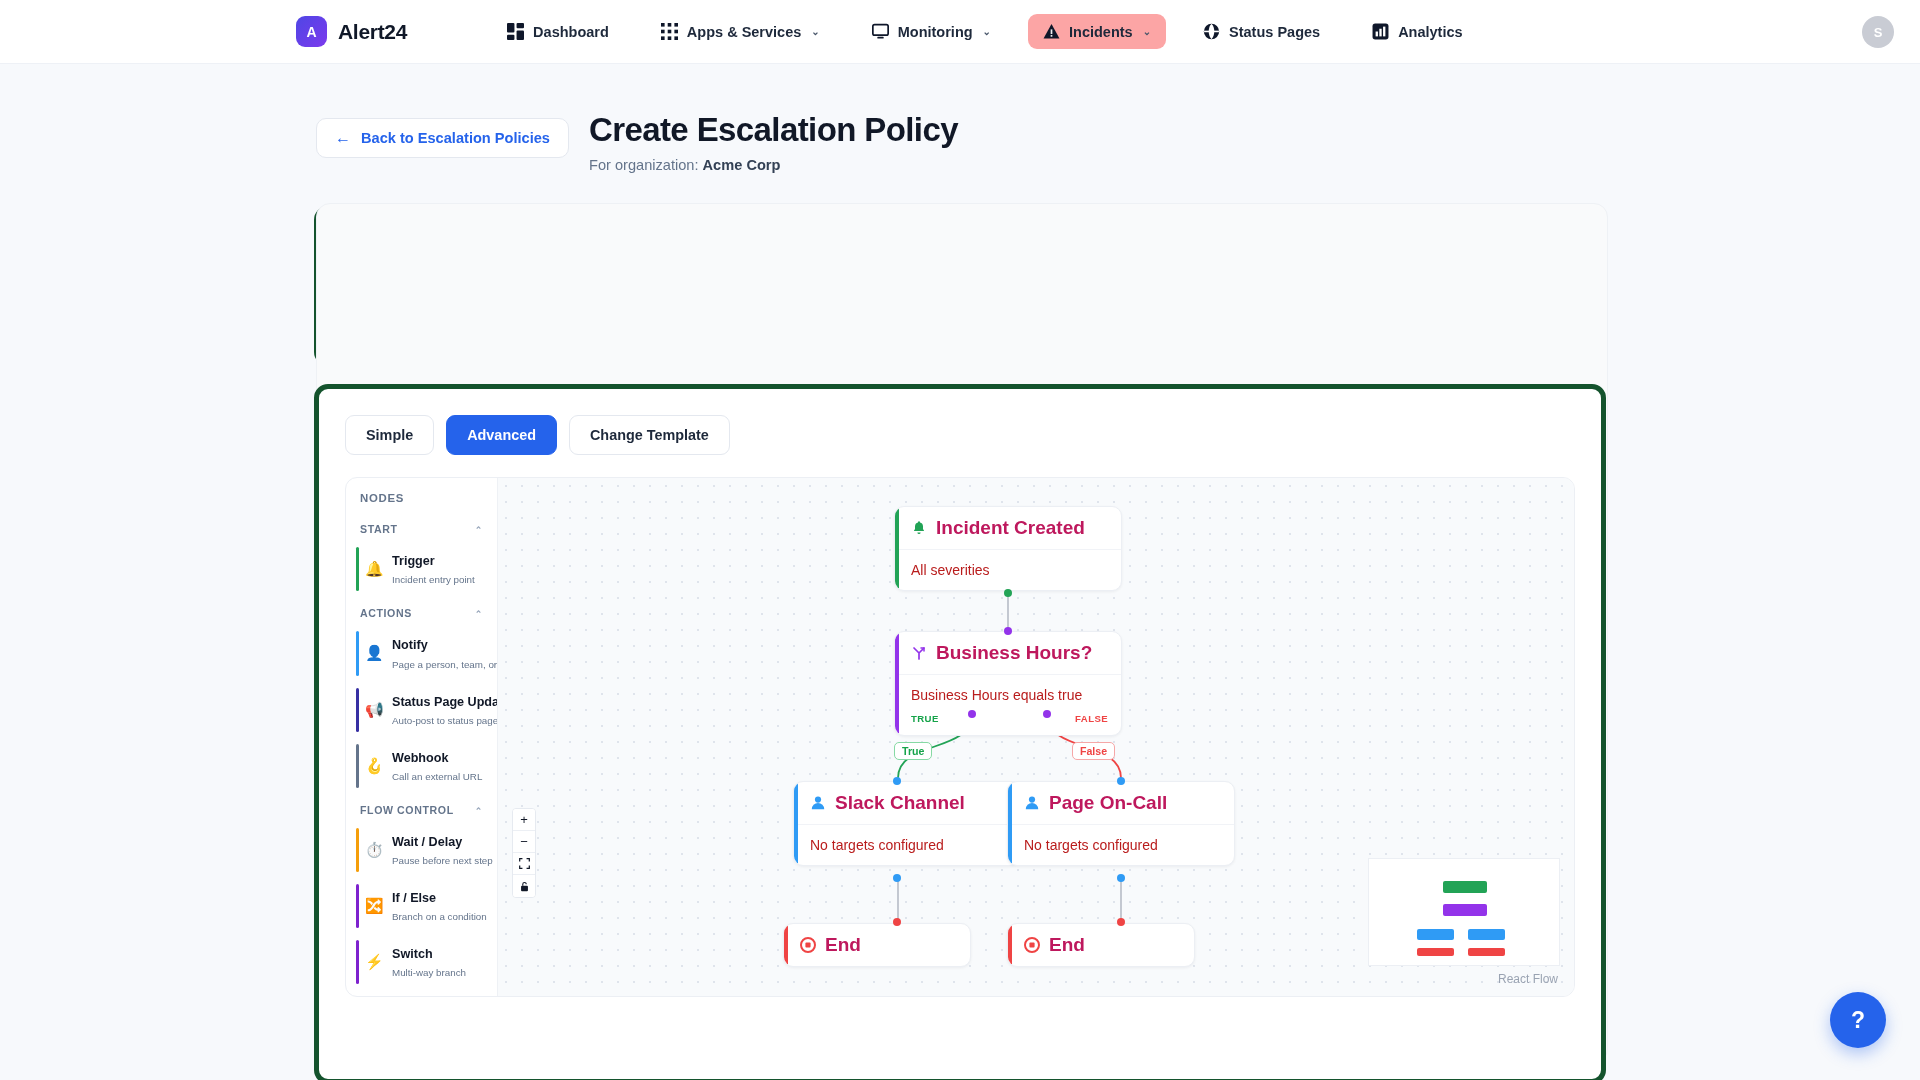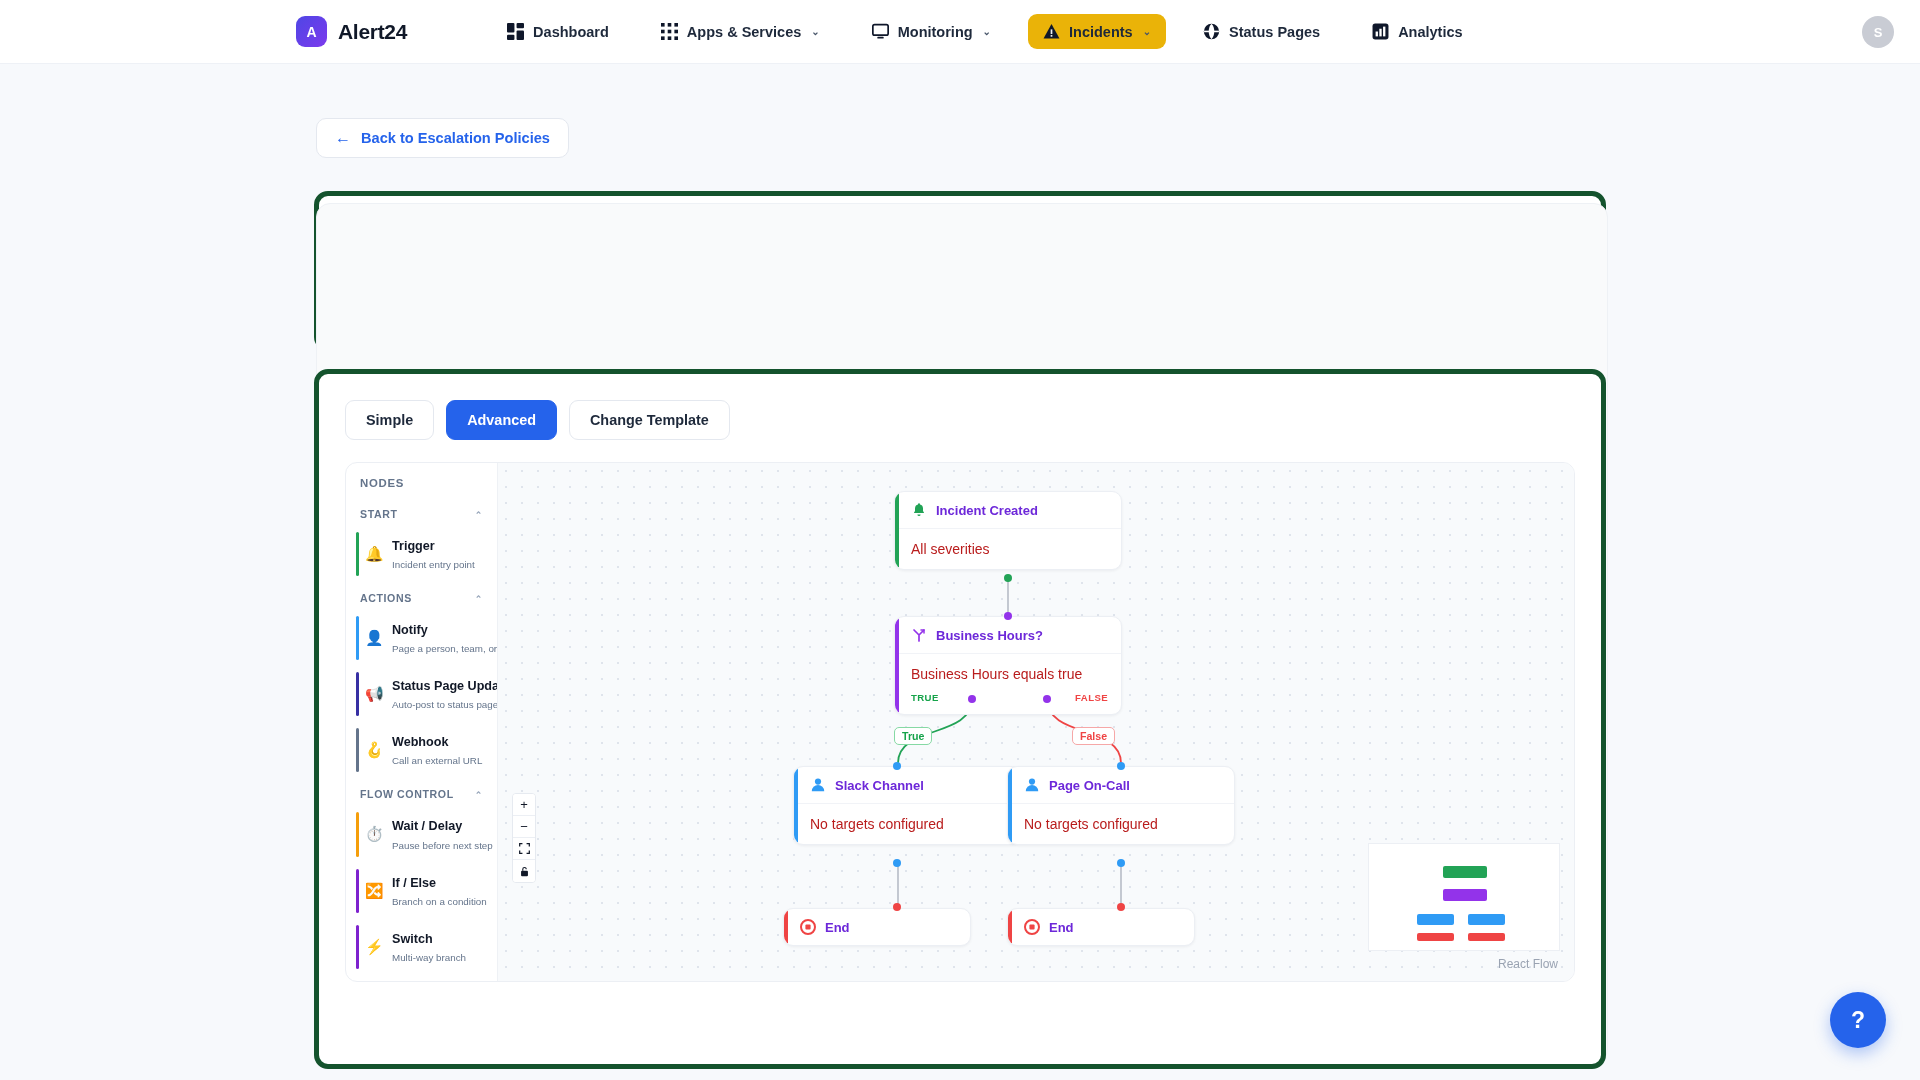--- a/index.html
+++ b/index.html
@@ -28,21 +28,21 @@
   }
   .brand-name { font-size: 21px; font-weight: 700; color: #101828; letter-spacing:-.3px;}
 
   .nav-items { display: flex; align-items: center; gap: 22px; margin-left: 85px; }
   .nav-item {
     display: flex; align-items: center; gap: 9px;
     padding: 9px 15px; border-radius: 9px;
     font-size: 14.5px; font-weight: 600; color: #1e293b;
     cursor: pointer; white-space: nowrap;
   }
-  .nav-item.active { background: #eab308; }
+  .nav-item.active { background: #fca5a5; }
   .nav-item .chev { font-size: 10px; color:#475569; margin-left:1px;}
   .nav-ico { width:17px; height:17px; display:inline-block; flex:none; color:#0f172a;}
   .nav-ico svg { display:block; width:100%; height:100%; fill:currentColor; }
 
   .avatar {
     position:absolute; right: 26px; top: 16px;
     width: 32px; height: 32px; border-radius: 50%;
     background: #c9ccd4; color:#fff; font-size: 13px; font-weight:600;
     display:flex; align-items:center; justify-content:center;
   }
@@ -136,21 +136,21 @@
     overflow:hidden;
   }
   .flow-node::before {
     content:""; position:absolute; left:0; top:0; bottom:0; width:4px;
     background: var(--bar,#94a3b8);
     border-top-left-radius:10px; border-bottom-left-radius:10px;
   }
   .fn-head { display:flex; align-items:center; gap:9px; padding: 10px 13px 10px 16px; }
   .fn-ico { width:16px; height:16px; flex:none; display:block; }
   .fn-ico svg { width:100%; height:100%; display:block; }
-  .fn-title { font-size:13px; font-weight:700; color:#6d28d9; }
+  .fn-title { font-size:19px; font-weight:700; color:#be185d; }
   .fn-body { border-top:1px solid #f1f3f7; padding: 11px 13px 11px 16px; }
   .fn-sub { font-size:14px; color:#b91c1c; }
   .fn-branch { display:flex; justify-content:space-between; margin-top:9px; }
   .fn-branch span { font-size:9.6px; font-weight:700; letter-spacing:.4px; }
   .br-true { color:#16a34a; } .br-false { color:#ef4444; }
 
   .handle { position:absolute; width:8px; height:8px; border-radius:50%; }
   .edge-label {
     position:absolute; font-size:10.6px; font-weight:700; border-radius:5px;
     padding:2px 7px; background:#fff;
@@ -273,20 +273,27 @@
     </div>
   </div>
 
   <div class="avatar">S</div>
 </div>
 
 <div class="page-head">
   <div class="back-btn">
     <span class="back-arrow">←</span>
     <span>Back to Escalation Policies</span>
+  </div>
+  <div>
+    <div class="head-title">Create Escalation Policy</div>
+    <div class="head-sub">
+      <span>For organization:</span>
+      <b>Acme Corp</b>
+    </div>
   </div>
 </div>
 
 <div class="card stepper-card">
   <div class="stepper">
     <div class="step">
       <div class="step-dot">
           <svg viewBox="0 0 16 16">
             <circle cx="8" cy="8" r="8"></circle>
             <rect x="7.1" y="6.4" width="1.8" height="6" fill="#fff"></rect>

